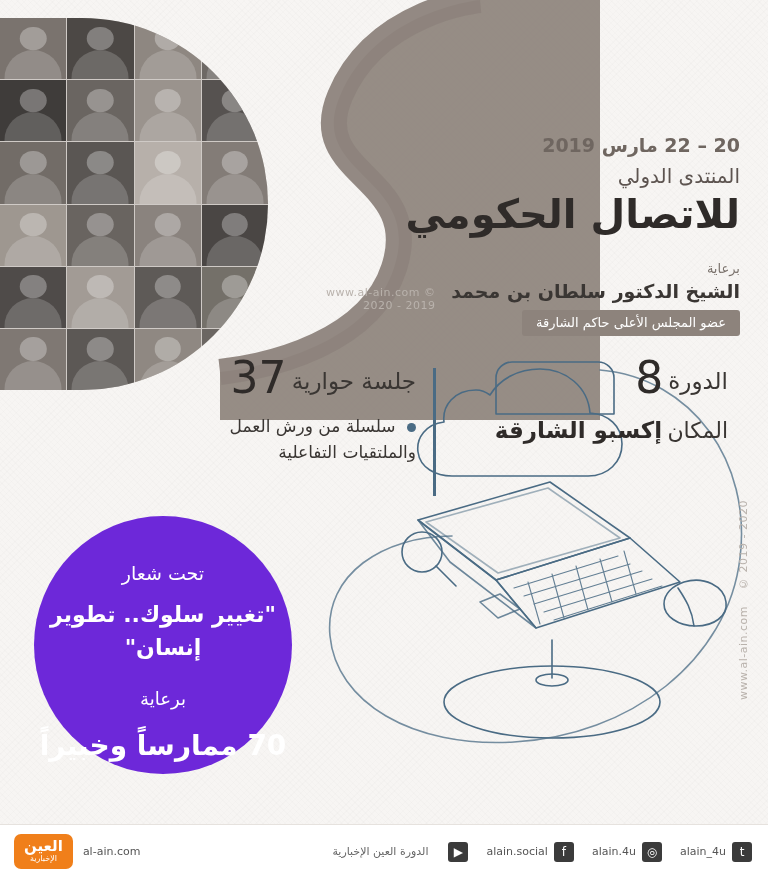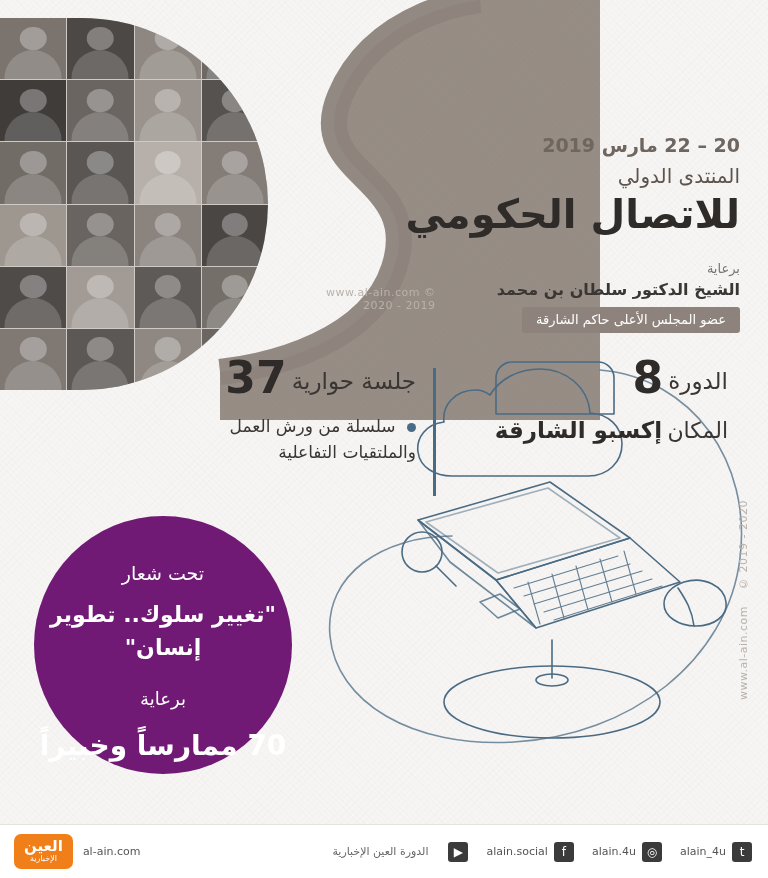--- a/index.html
+++ b/index.html
@@ -85,21 +85,21 @@
     font-size: 20px; color: #5d5450; margin-bottom: 2px;
   }
   .title-big {
     font-size: 40px; font-weight: bold; color: #2f2b29;
     letter-spacing: 2px; line-height: 1.22;
   }
   .patron-label {
     margin-top: 22px; font-size: 13px; color: #7b736d;
   }
   .patron-name {
-    font-size: 16px; font-weight: bold; color: #3a3633; margin-top: 4px;
+    font-size: 19px; font-weight: bold; color: #3a3633; margin-top: 4px;
   }
   .patron-role {
     display: inline-block;
     margin-top: 8px;
     background: #8d837c; color: #ffffff;
     font-size: 13px; padding: 5px 14px 6px;
     border-radius: 3px;
   }
 
   
@@ -112,21 +112,21 @@
     width: 290px; text-align: right; z-index: 5;
   }
   .divider-v {
     position: absolute;
     right: 332px; top: 368px;
     width: 3px; height: 128px;
     background: #4a6b84;
     z-index: 5;
   }
   .big-num {
-    font-size: 44px; font-weight: bold; color: #2f2b29;
+    font-size: 44px; font-weight: normal; color: #2f2b29;
     display: inline-block; vertical-align: -4px;
   }
   .stat-label {
     font-size: 23px; color: #3a3633; display: inline-block;
     letter-spacing: 1px;
   }
   .stat-sub {
     margin-top: 10px; font-size: 17px; color: #3a3633; line-height: 1.55;
   }
   .bullet-dot {
@@ -135,21 +135,21 @@
   }
   .venue-label { font-size: 22px; color:#3a3633; }
   .venue-name  { font-size: 23px; font-weight:bold; color:#2f2b29; }
 
   
   .circle {
     position: absolute;
     left: 34px; top: 516px;
     width: 258px; height: 258px;
     border-radius: 50%;
-    background: #701a75;
+    background: #6d28d9;
     color: #ffffff;
     text-align: center;
     z-index: 6;
     padding-top: 46px;
   }
   .circle .k1 { font-size: 19px; margin-bottom: 14px; }
   .circle .k2 { font-size: 22px; font-weight: bold; line-height: 1.5; }
   .circle .k3 { font-size: 18px; margin-top: 24px; }
   .circle .k4 { font-size: 28px; font-weight: bold; margin-top: 20px; }
 

